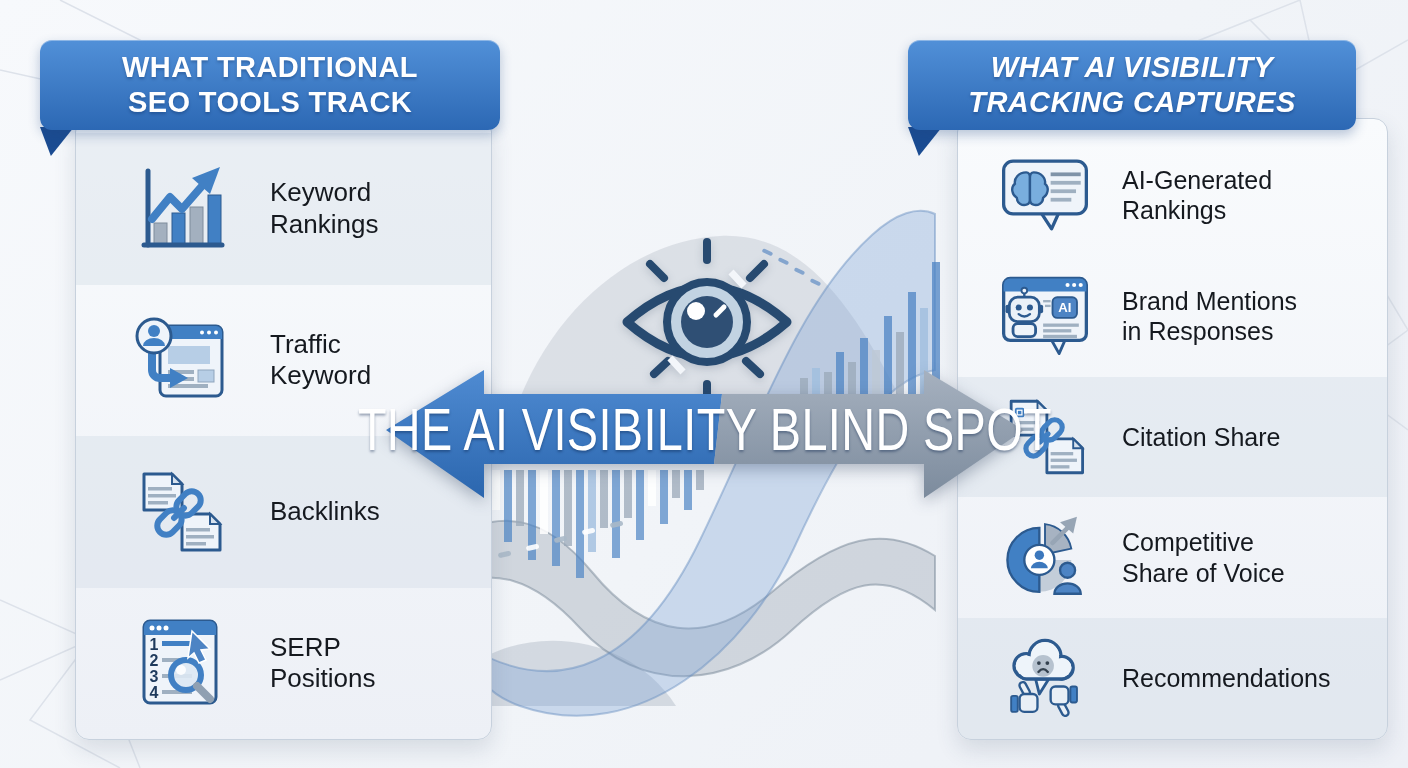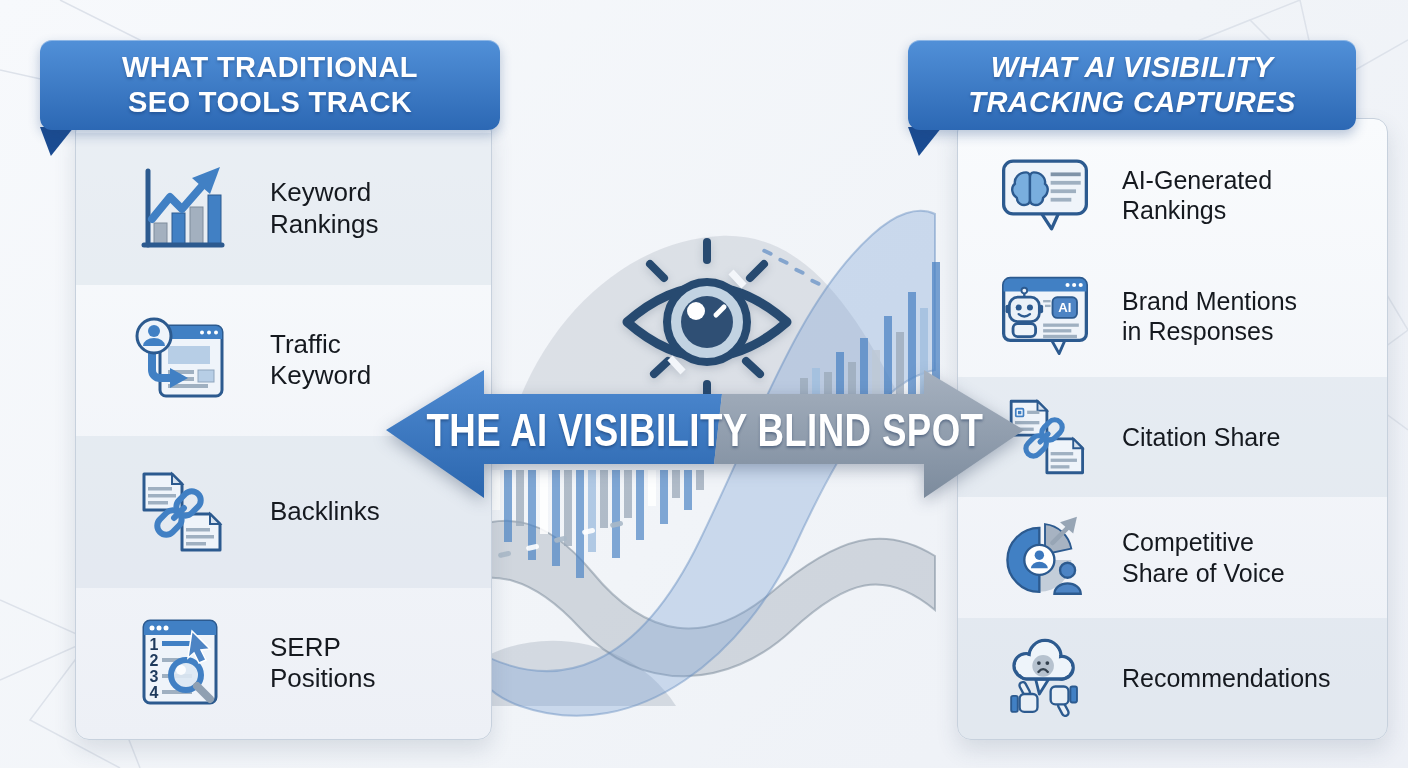--- a/index.html
+++ b/index.html
@@ -54,21 +54,21 @@
   .fold{position:absolute;top:127px;width:34px;height:29px;z-index:3;
     background:var(--header-fold);clip-path:polygon(0 0,100% 0,32% 100%);}
   #left-fold{left:40px;}
   #right-fold{left:908px;}
 
   .banner{position:absolute;left:384px;top:366px;width:642px;height:140px;z-index:5;}
   .banner svg{position:absolute;left:0;top:0;
     filter:drop-shadow(0 5px 8px rgba(25,45,75,.32));}
   .banner-text{position:absolute;left:0;top:0;width:100%;height:140px;
     display:flex;align-items:center;justify-content:center;transform:translateY(-7px);
-    color:#fff;font-weight:700;font-size:47px;letter-spacing:.5px;white-space:nowrap;
+    color:#fff;font-weight:400;font-size:60px;letter-spacing:.5px;white-space:nowrap;
     text-shadow:0 2px 3px rgba(10,35,75,.4);}
   .banner-text span{display:inline-block;transform:scaleX(.78);}
 
   
   .sN{stroke:var(--icon-navy);} .sB{stroke:var(--icon-blue);}
   .fN{fill:var(--icon-navy);}  .fB{fill:var(--icon-blue);}
   .fG{fill:var(--icon-gray);}  .fL{fill:#eff4fa;} .fC{fill:#b7cee6;} .fLn{fill:#9fb0c1;}
 </style>
 </head>
 <body>

